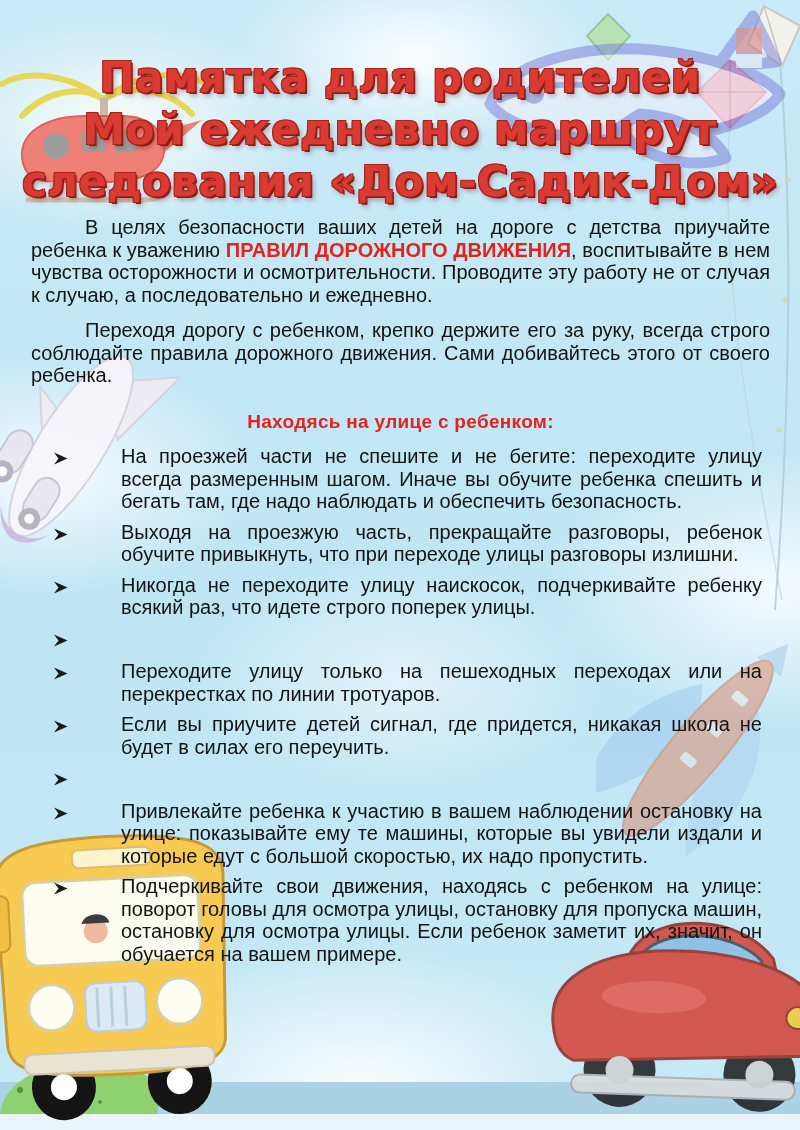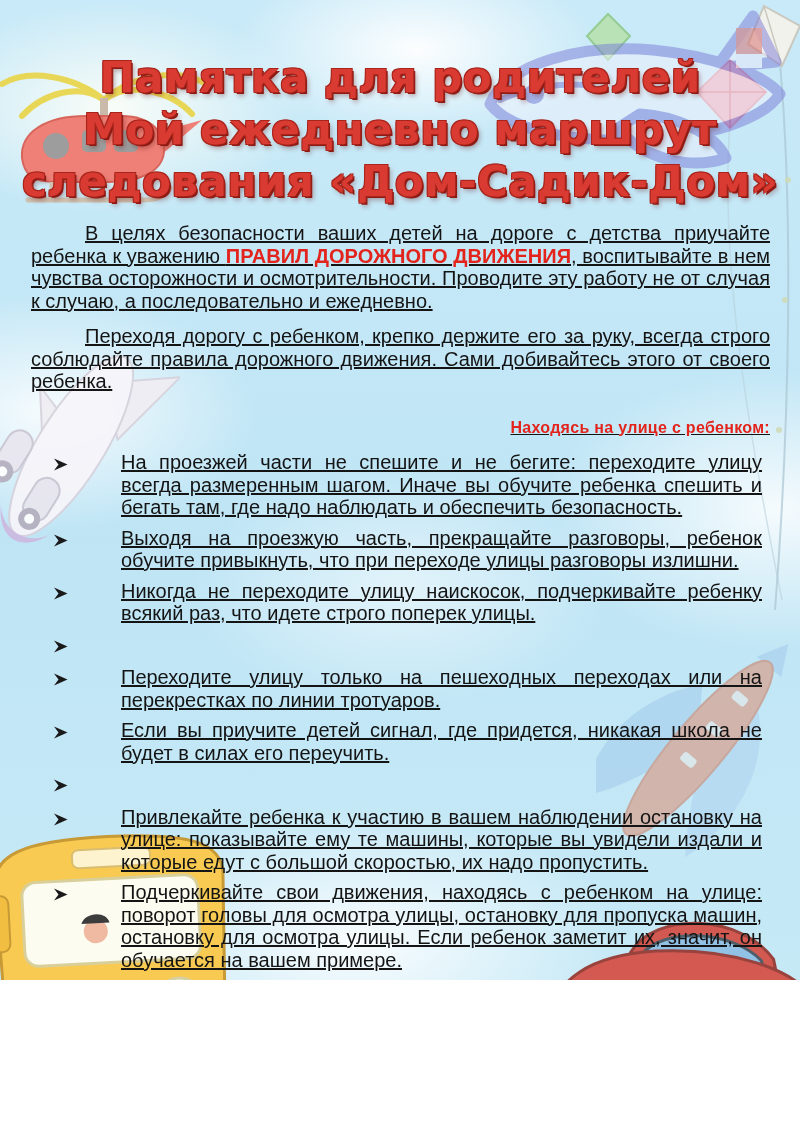--- a/index.html
+++ b/index.html
@@ -1,18 +1,18 @@
 <!DOCTYPE html>
 <html style="--sky-blue: #c4e7f6; --title-red: #d93a31; --title-outline: #8e1c15; --heading-red: #e3241d; --highlight-red: #e3241d; --body-text: #141414; --bus-yellow: #f8ca51; --car-red: #d63a2e; --grass-green: #8fd171; --road-blue: #abd1e5;"><head>
 <meta charset="utf-8">
 <style>
   html,body{margin:0;padding:0;}
   body{font-family:"Liberation Sans","DejaVu Sans",sans-serif;}
   .page{
-    position:relative;width:800px;height:980px;overflow:hidden;
+    position:relative;width:800px;height:1130px;overflow:hidden;
     background:
       radial-gradient(ellipse 280px 150px at 14% 11%, rgba(255,255,248,.9), rgba(255,255,255,0) 70%),
       radial-gradient(ellipse 260px 130px at 52% 5%, rgba(255,255,255,.95), rgba(255,255,255,0) 70%),
       radial-gradient(ellipse 300px 170px at 6% 42%, rgba(255,255,255,.85), rgba(255,255,255,0) 70%),
       radial-gradient(ellipse 330px 200px at 97% 52%, rgba(255,255,255,.85), rgba(255,255,255,0) 70%),
       radial-gradient(ellipse 300px 170px at 50% 60%, rgba(255,255,255,.55), rgba(255,255,255,0) 70%),
       radial-gradient(ellipse 360px 190px at 45% 96%, rgba(255,255,255,.9), rgba(255,255,255,0) 72%),
       linear-gradient(180deg,#c9eaf8 0%,#bfe5f5 55%,#c6e9f6 100%);
   }
   .decor{position:absolute;z-index:2;pointer-events:none;}
@@ -31,29 +31,29 @@
   .bottom-strip{position:absolute;left:0;right:0;top:1114px;height:16px;background:#eaf5fb;}
   .title{
     position:absolute;top:52px;left:0;right:0;z-index:3;text-align:center;
     font-family:"DejaVu Sans",sans-serif;font-weight:bold;
     font-size:42px;line-height:1.24;letter-spacing:.5px;
     color:var(--title-red,#d93a31);
     text-shadow:-1px -1px 0 #a8251c,1px -1px 0 #a8251c,-1px 1px 0 #a8251c,
                  2px 2px 0 var(--title-outline,#8e1c15),3px 4px 5px rgba(90,10,10,.35);
   }
   .content{
-    position:absolute;top:222px;left:31px;right:30px;z-index:3;
-    font-size:20px;line-height:22.5px;color:var(--body-text,#141414);text-decoration:underline;
+    position:absolute;top:216px;left:31px;right:30px;z-index:3;
+    font-size:20px;line-height:22.5px;color:var(--body-text,#141414);
   }
   .content p{margin:0 0 13px 0;text-align:justify;}
   .indent{text-indent:54px;}
   .red-inline{color:var(--highlight-red,#e3241d);font-weight:bold;}
   .list-heading{
-    text-align:right;color:var(--heading-red,#e3241d);font-weight:bold;
-    font-size:16px;margin:24px 0 12px;letter-spacing:.3px;
+    text-align:center;color:var(--heading-red,#e3241d);font-weight:bold;
+    font-size:19px;margin:24px 0 12px;letter-spacing:.3px;
   }
   ul.memo{list-style:none;margin:8px;padding:0;}
   ul.memo li{display:flex;margin-bottom:8px;}
   .bullet{flex:0 0 68px;padding-left:14px;padding-top:3px;}
   .li-text{flex:1;text-align:justify;}
 </style>
 </head>
 <body>
 
 <div class="page">

